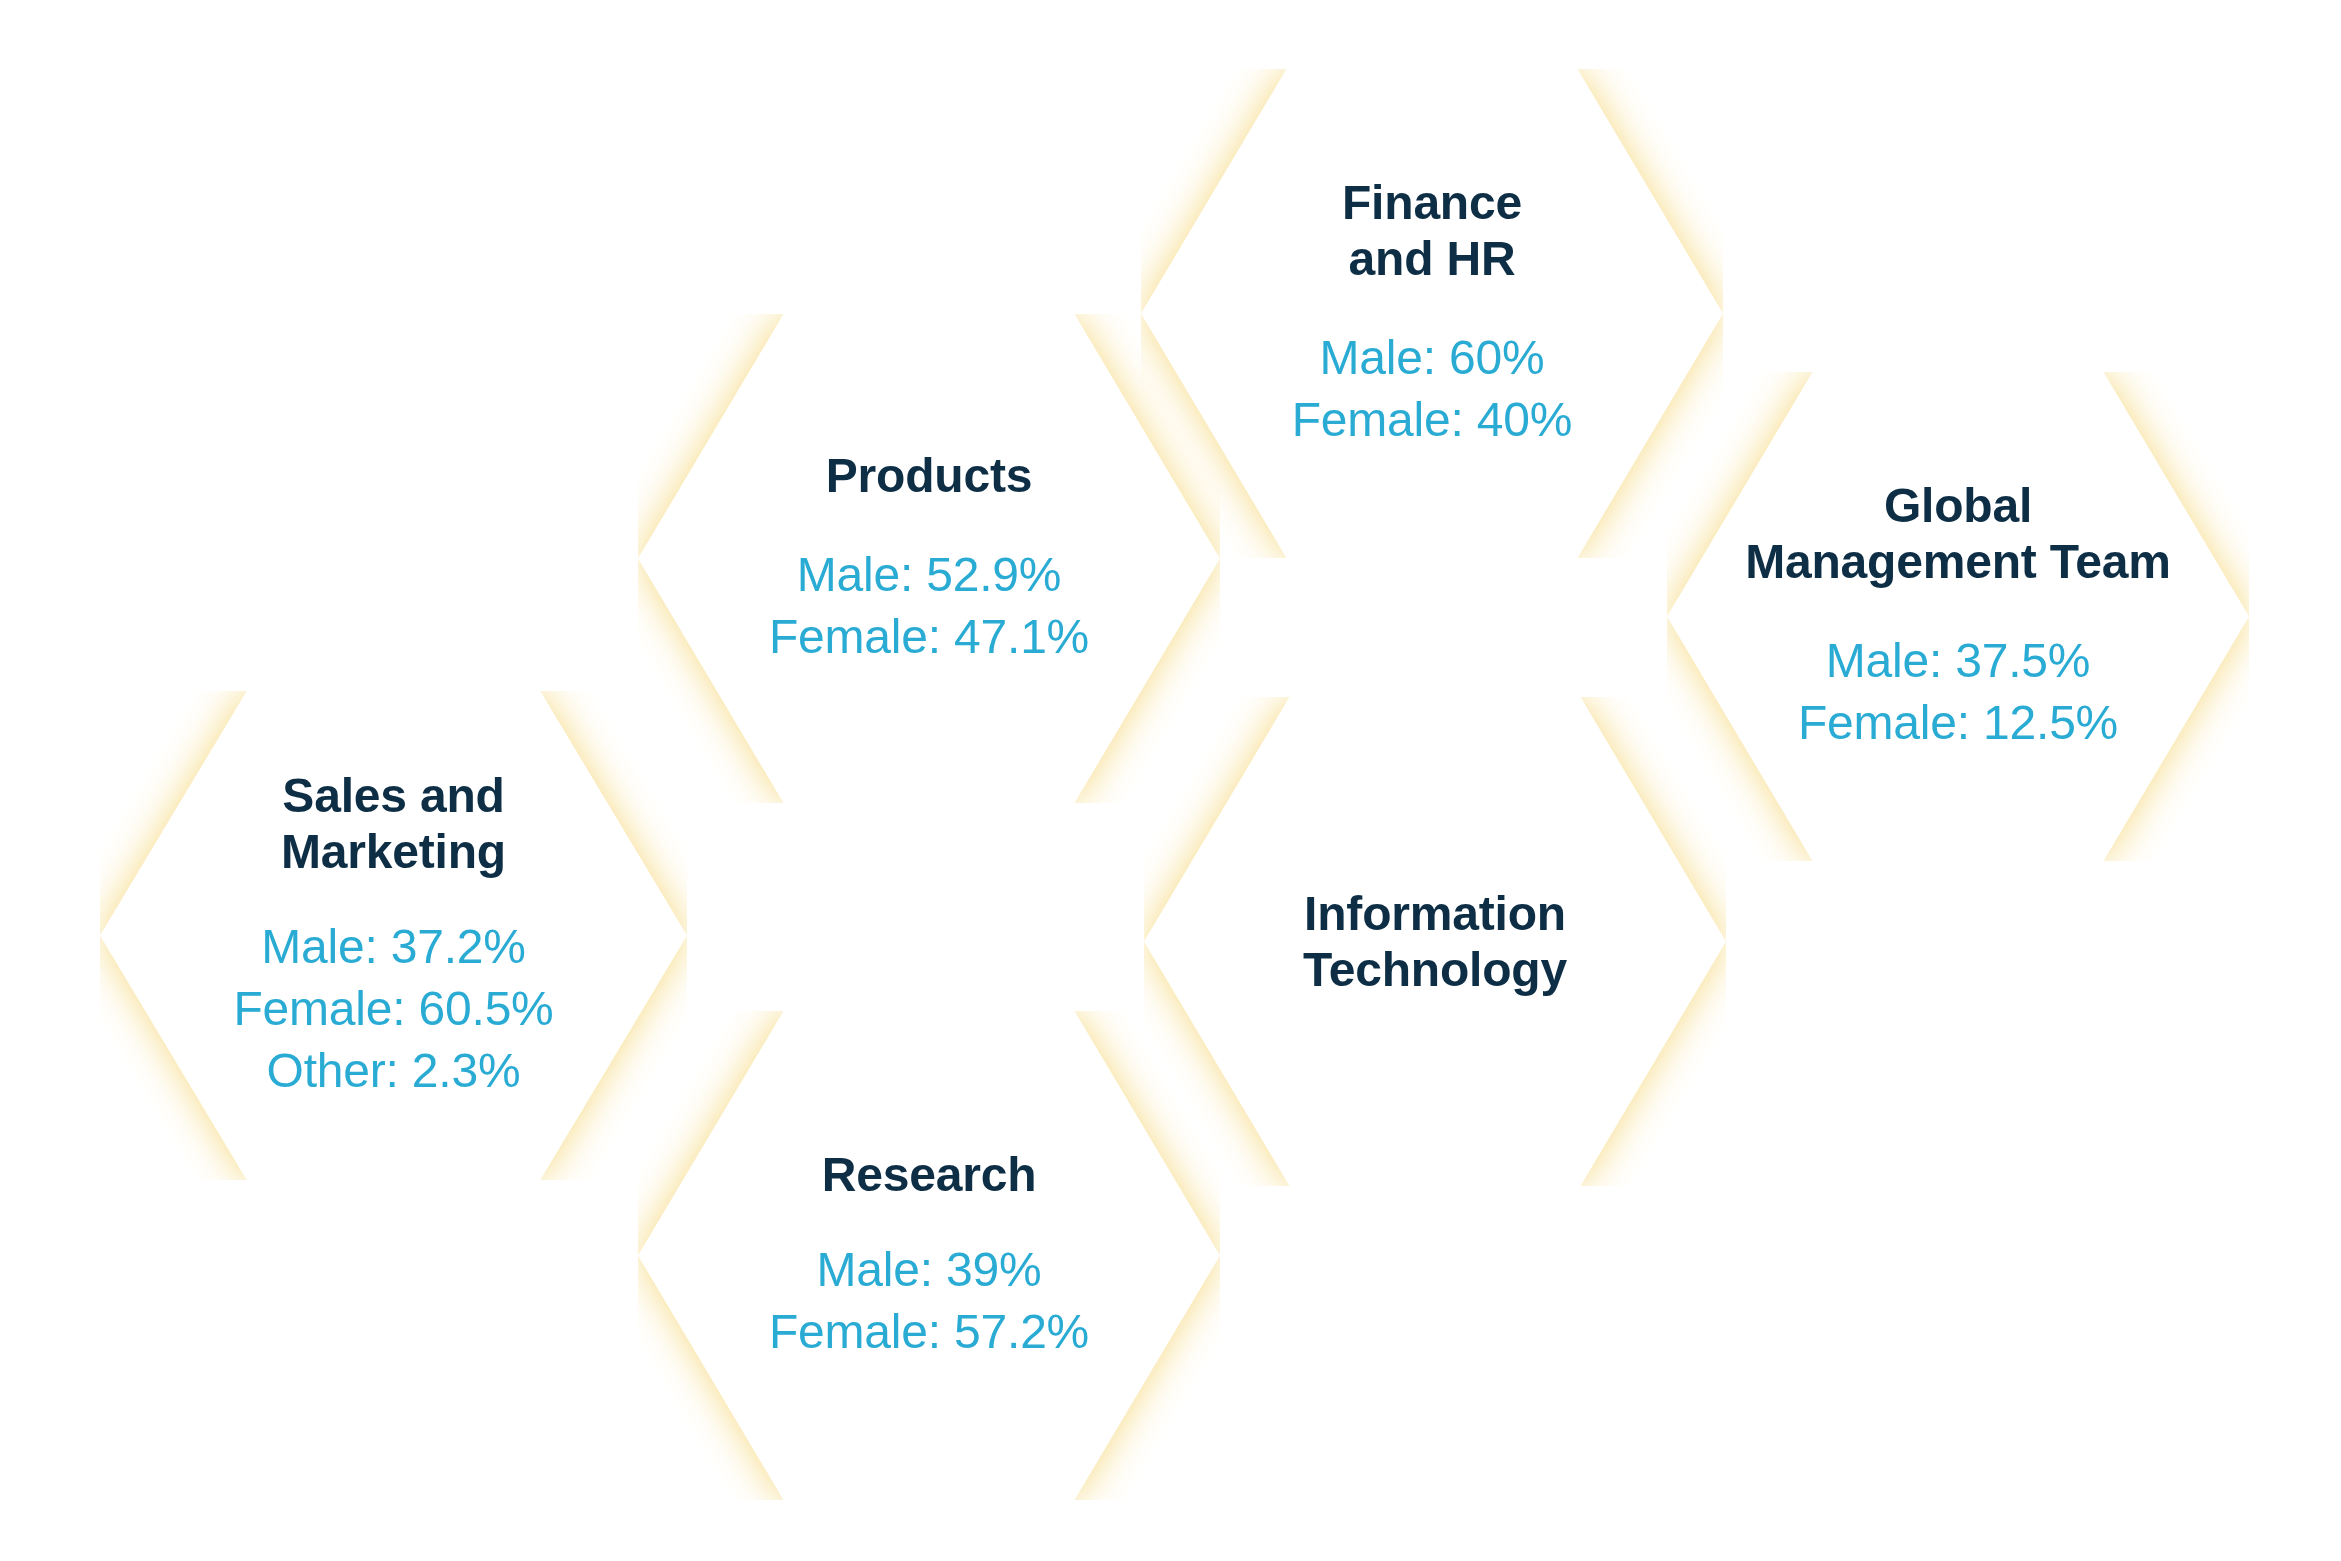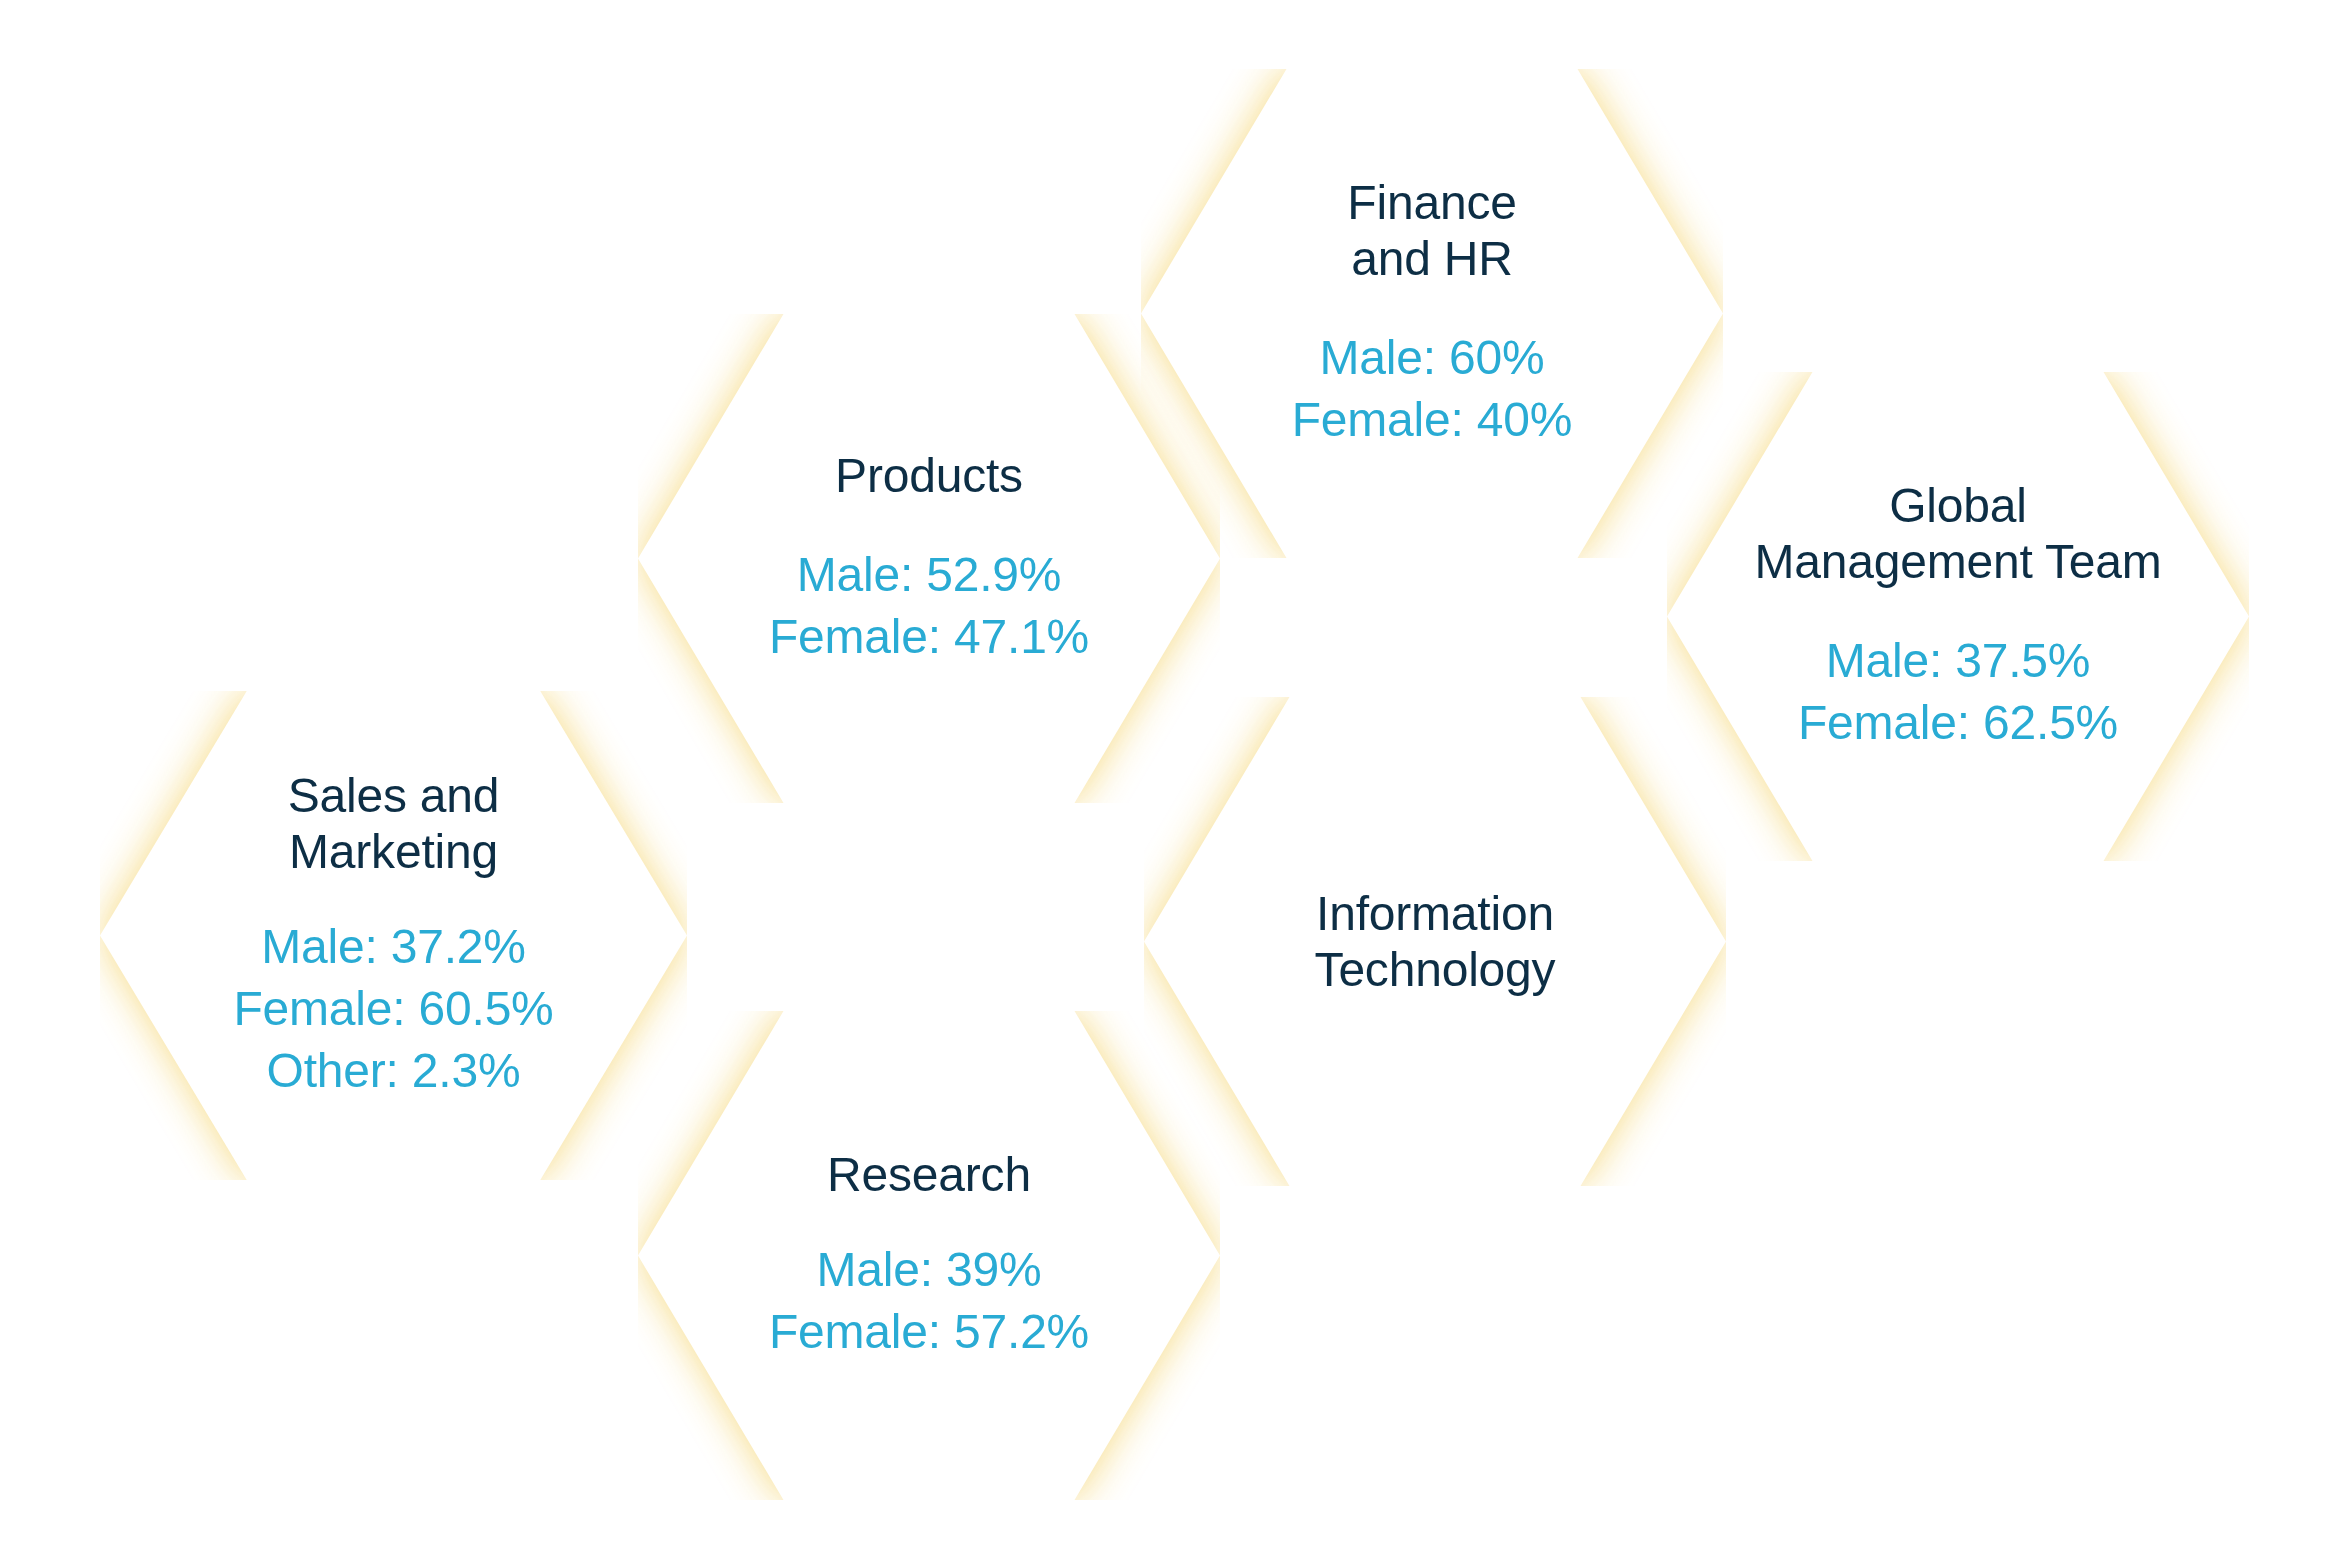--- a/index.html
+++ b/index.html
@@ -64,21 +64,21 @@
     justify-content: center;
     text-align: center;
     box-sizing: border-box;
     padding: 0 6%;
   }
 
   .hex-title {
     color: #0d2e45;
     font-family: "Liberation Sans", sans-serif;
     font-size: 48px;
-    font-weight: 400;
+    font-weight: 700;
     line-height: 1.16;
     letter-spacing: -0.2px;
     white-space: pre-line;
     margin: 0;
   }
 
   .hex-stats {
     margin-top: 44px;
     display: flex;
     flex-direction: column;
@@ -151,21 +151,21 @@
         </filter>
       </defs>
       <polygon points="186.5,0 559.5,0 746,313 559.5,626 186.5,626 0,313" fill="#f6d87a" filter="url(#gl-gmt)" opacity="0.95"></polygon>
     </svg>
     <div class="hex-body"></div>
     <div class="hex-content gap-lg" style="padding:0 2%;">
       <div class="hex-title">Global
 Management Team</div>
       <div class="hex-stats">
         <div class="hex-stat">Male: 37.5%</div>
-        <div class="hex-stat">Female: 62.5%</div>
+        <div class="hex-stat">Female: 12.5%</div>
       </div>
     </div>
   </div>
 
   <div class="hex-cell" style="left:100px; top:691px; width:587px; height:489px;">
     <svg class="hex-glow" viewBox="0 0 752 626">
       <defs>
         <filter id="gl-sales" x="-40%" y="-40%" width="180%" height="180%">
           <feGaussianBlur stdDeviation="26"></feGaussianBlur>
         </filter>

